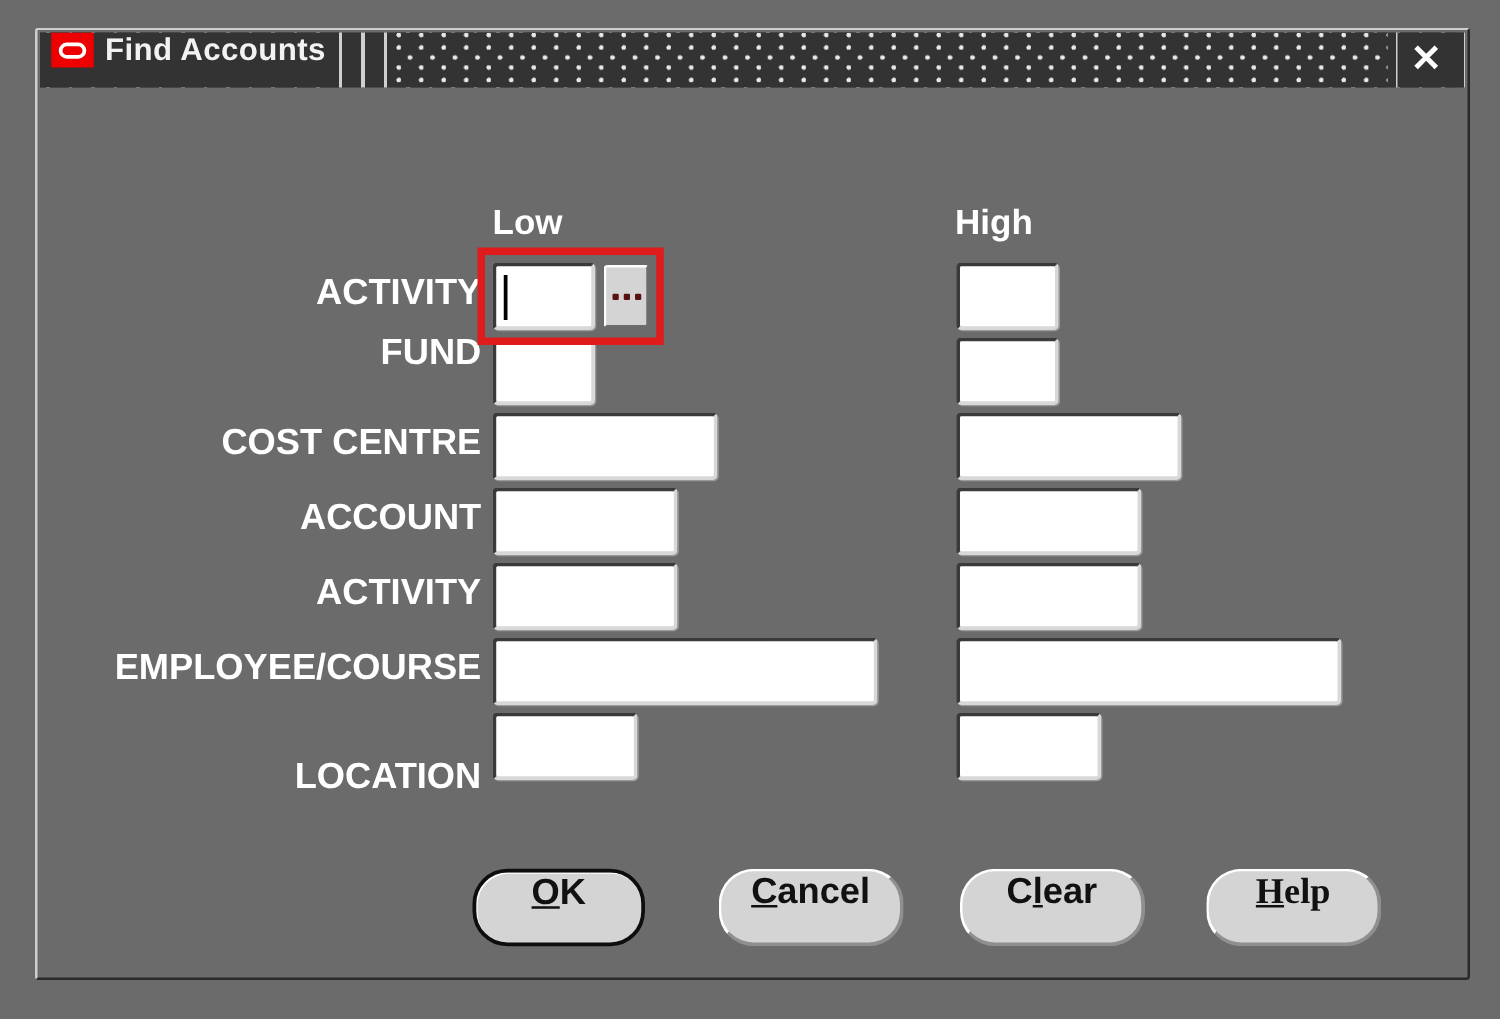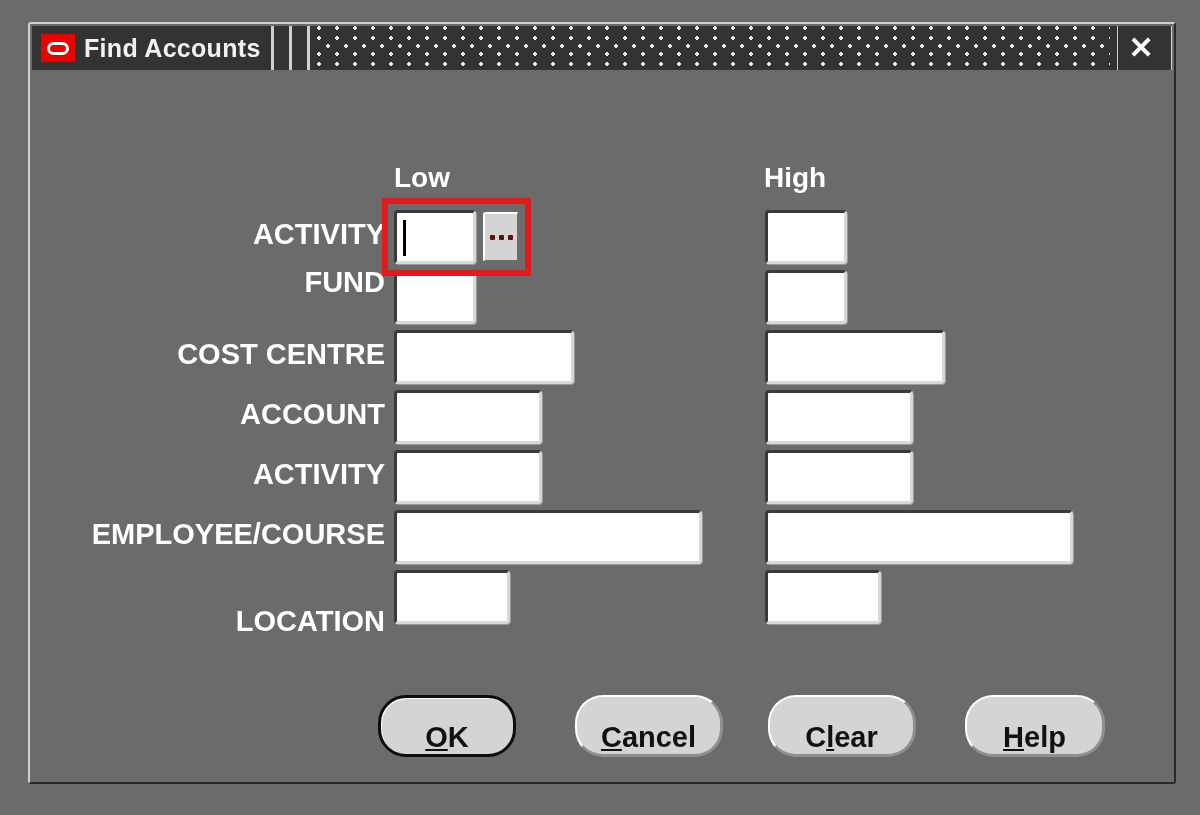--- a/index.html
+++ b/index.html
@@ -60,21 +60,20 @@
       radial-gradient(circle at 3px 3px, #e8e8e8 1.7px, transparent 2.1px),
       radial-gradient(circle at 12px 11px, #e8e8e8 1.7px, transparent 2.1px),
       radial-gradient(circle at 3px 19px, #e8e8e8 1.7px, transparent 2.1px);
     background-size: 18px 26px, 18px 26px, 18px 26px;
     background-position: 0 9px, 0 9px, 0 9px;
   }
   #title-left {
     position: relative;
     z-index: 3;
     display: flex;
-    align-items: center;
     height: 44px;
     background: #333333;
     padding-right: 10px;
   }
   #oracle-logo {
     width: 34px;
     height: 28px;
     margin-left: 9px;
     background: #ef0000;
     display: flex;
@@ -202,21 +201,21 @@
   }
 
   
   .dlg-button {
     position: absolute;
     height: 62px;
     background: #d4d4d4;
     border-radius: 28px;
     box-sizing: border-box;
     display: flex;
-    align-items: flex-end;
+    align-items: flex-start;
     justify-content: center;
     color: #111111;
     font-size: 29px;
     font-weight: bold;
     cursor: pointer;
     border-top: 2px solid #ffffff;
     border-left: 2px solid #ffffff;
     border-right: 3px solid #8f8f8f;
     border-bottom: 3px solid #8f8f8f;
   }
@@ -282,19 +281,19 @@
     <div id="buttons-container">
         <div class="dlg-button default" style="left: 348px; top: 625px; width: 138px;">
           <span><span class="mnemonic">O</span>K</span>
         </div>
         <div class="dlg-button" style="left: 545px; top: 625px; width: 148px;">
           <span><span class="mnemonic">C</span>ancel</span>
         </div>
         <div class="dlg-button" style="left: 738px; top: 625px; width: 148px;">
           <span>C<span class="mnemonic">l</span>ear</span>
         </div>
-        <div class="dlg-button" style="left: 935px; top: 625px; width: 140px;">
+        <div class="dlg-button" style="left: 935px; top: 625px; width: 140px; font-family: Liberation Serif, serif;">
           <span><span class="mnemonic">H</span>elp</span>
         </div>
       </div>
   </div>
 
 </div>
 
 </body></html>

